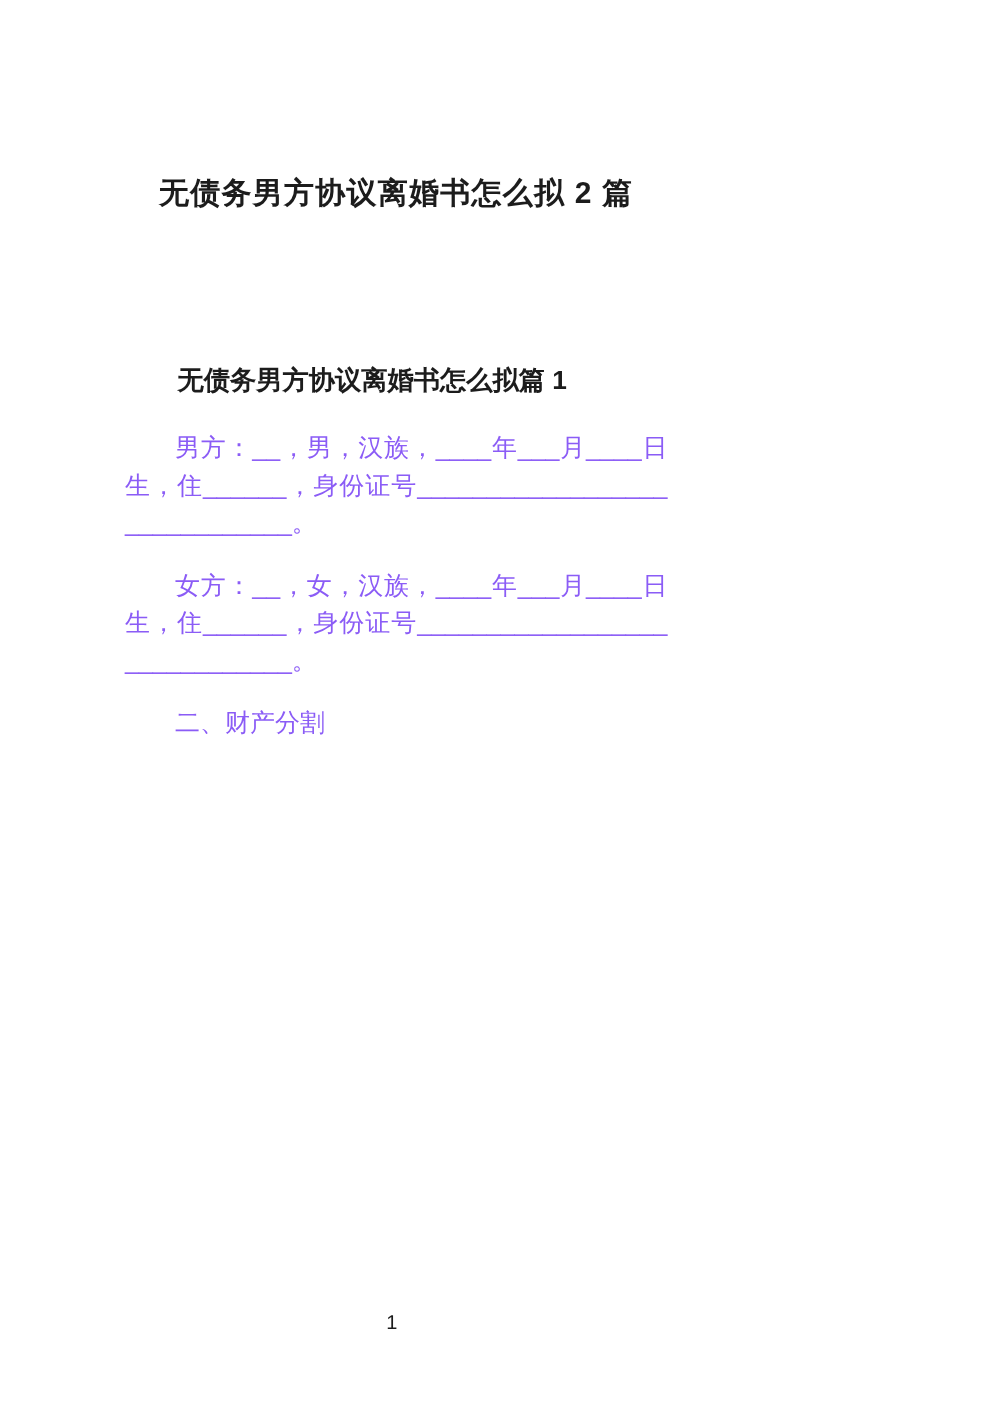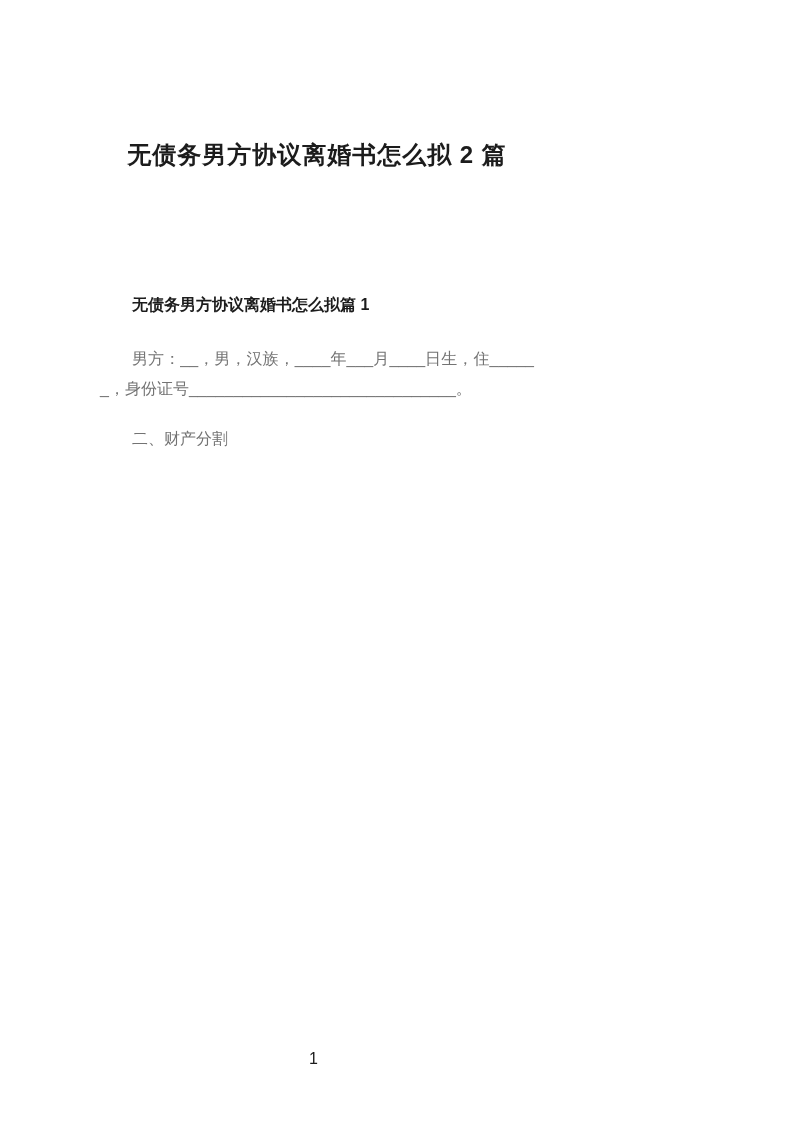--- a/index.html
+++ b/index.html
@@ -24,37 +24,37 @@
   }
   .doc-title {
     font-size: 24px;
     font-weight: bold;
     text-align: center;
     line-height: 34px;
     letter-spacing: 1px;
     color: #1c1c1c;
   }
   .section-heading {
-    font-size: 16px;
+    font-size: 21px;
     font-weight: bold;
     line-height: 30px;
     margin: 118px 0 24px 0;
     text-indent: 2em;
     color: #1c1c1c;
   }
   .para {
-    font-size: 16px;
+    font-size: 20px;
     font-weight: normal;
     line-height: 30px;
     margin: 0 0 20px 0;
     text-indent: 2em;
     text-align: justify;
     word-break: break-all;
     overflow-wrap: break-word;
-    color: #737373;
+    color: #8b5cf6;
   }
   .page-number {
     position: absolute;
     top: 1048px;
     left: 0;
     width: 100%;
     text-align: center;
     font-size: 16px;
     line-height: 22px;
     color: #1c1c1c;
@@ -65,20 +65,21 @@
 
 <div class="page">
   <div class="content">
 
     <h1 class="doc-title">无债务男方协议离婚书怎么拟 2 篇</h1>
 
     <h2 class="section-heading">无债务男方协议离婚书怎么拟篇 1</h2>
 
     <p class="para">男方：__，男，汉族，____年___月____日生，住______，身份证号______________________________。</p>
 
+    <p class="para">女方：__，女，汉族，____年___月____日生，住______，身份证号______________________________。</p>
 
 
 
 
     <p class="para">二、财产分割</p>
 
 
 
   </div>
 

